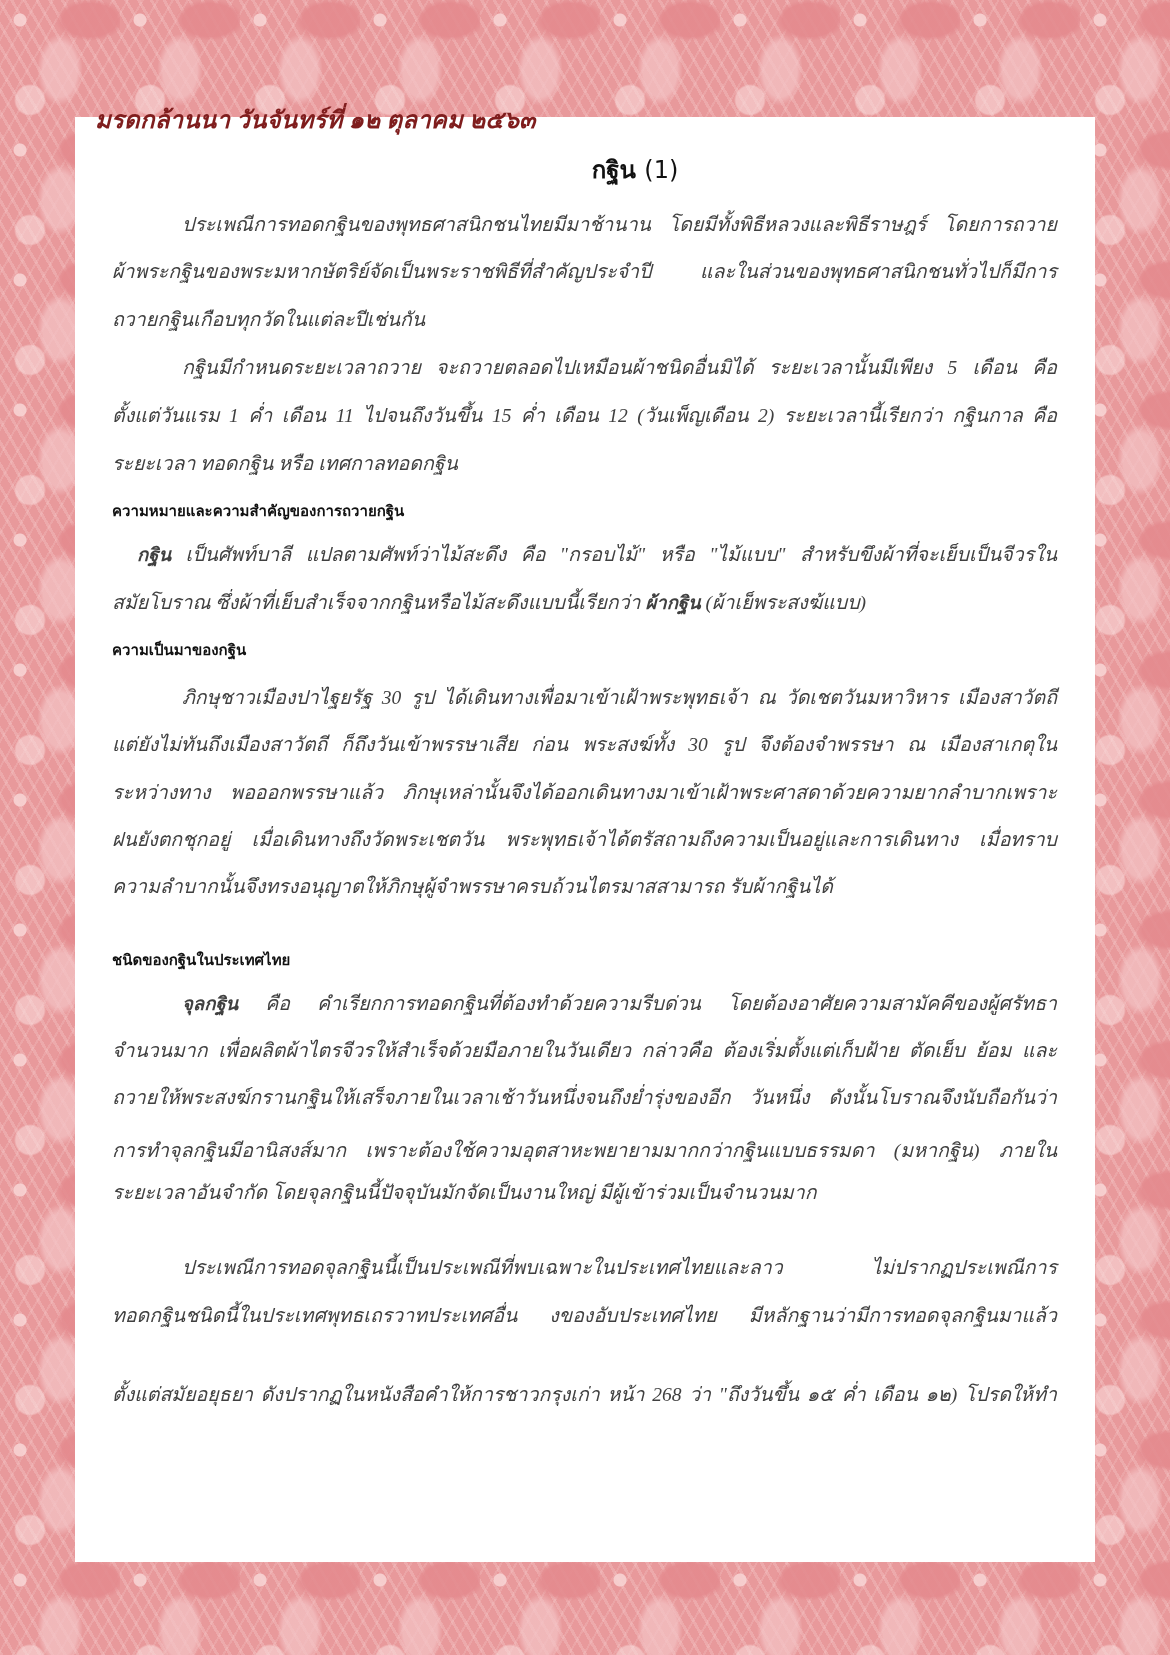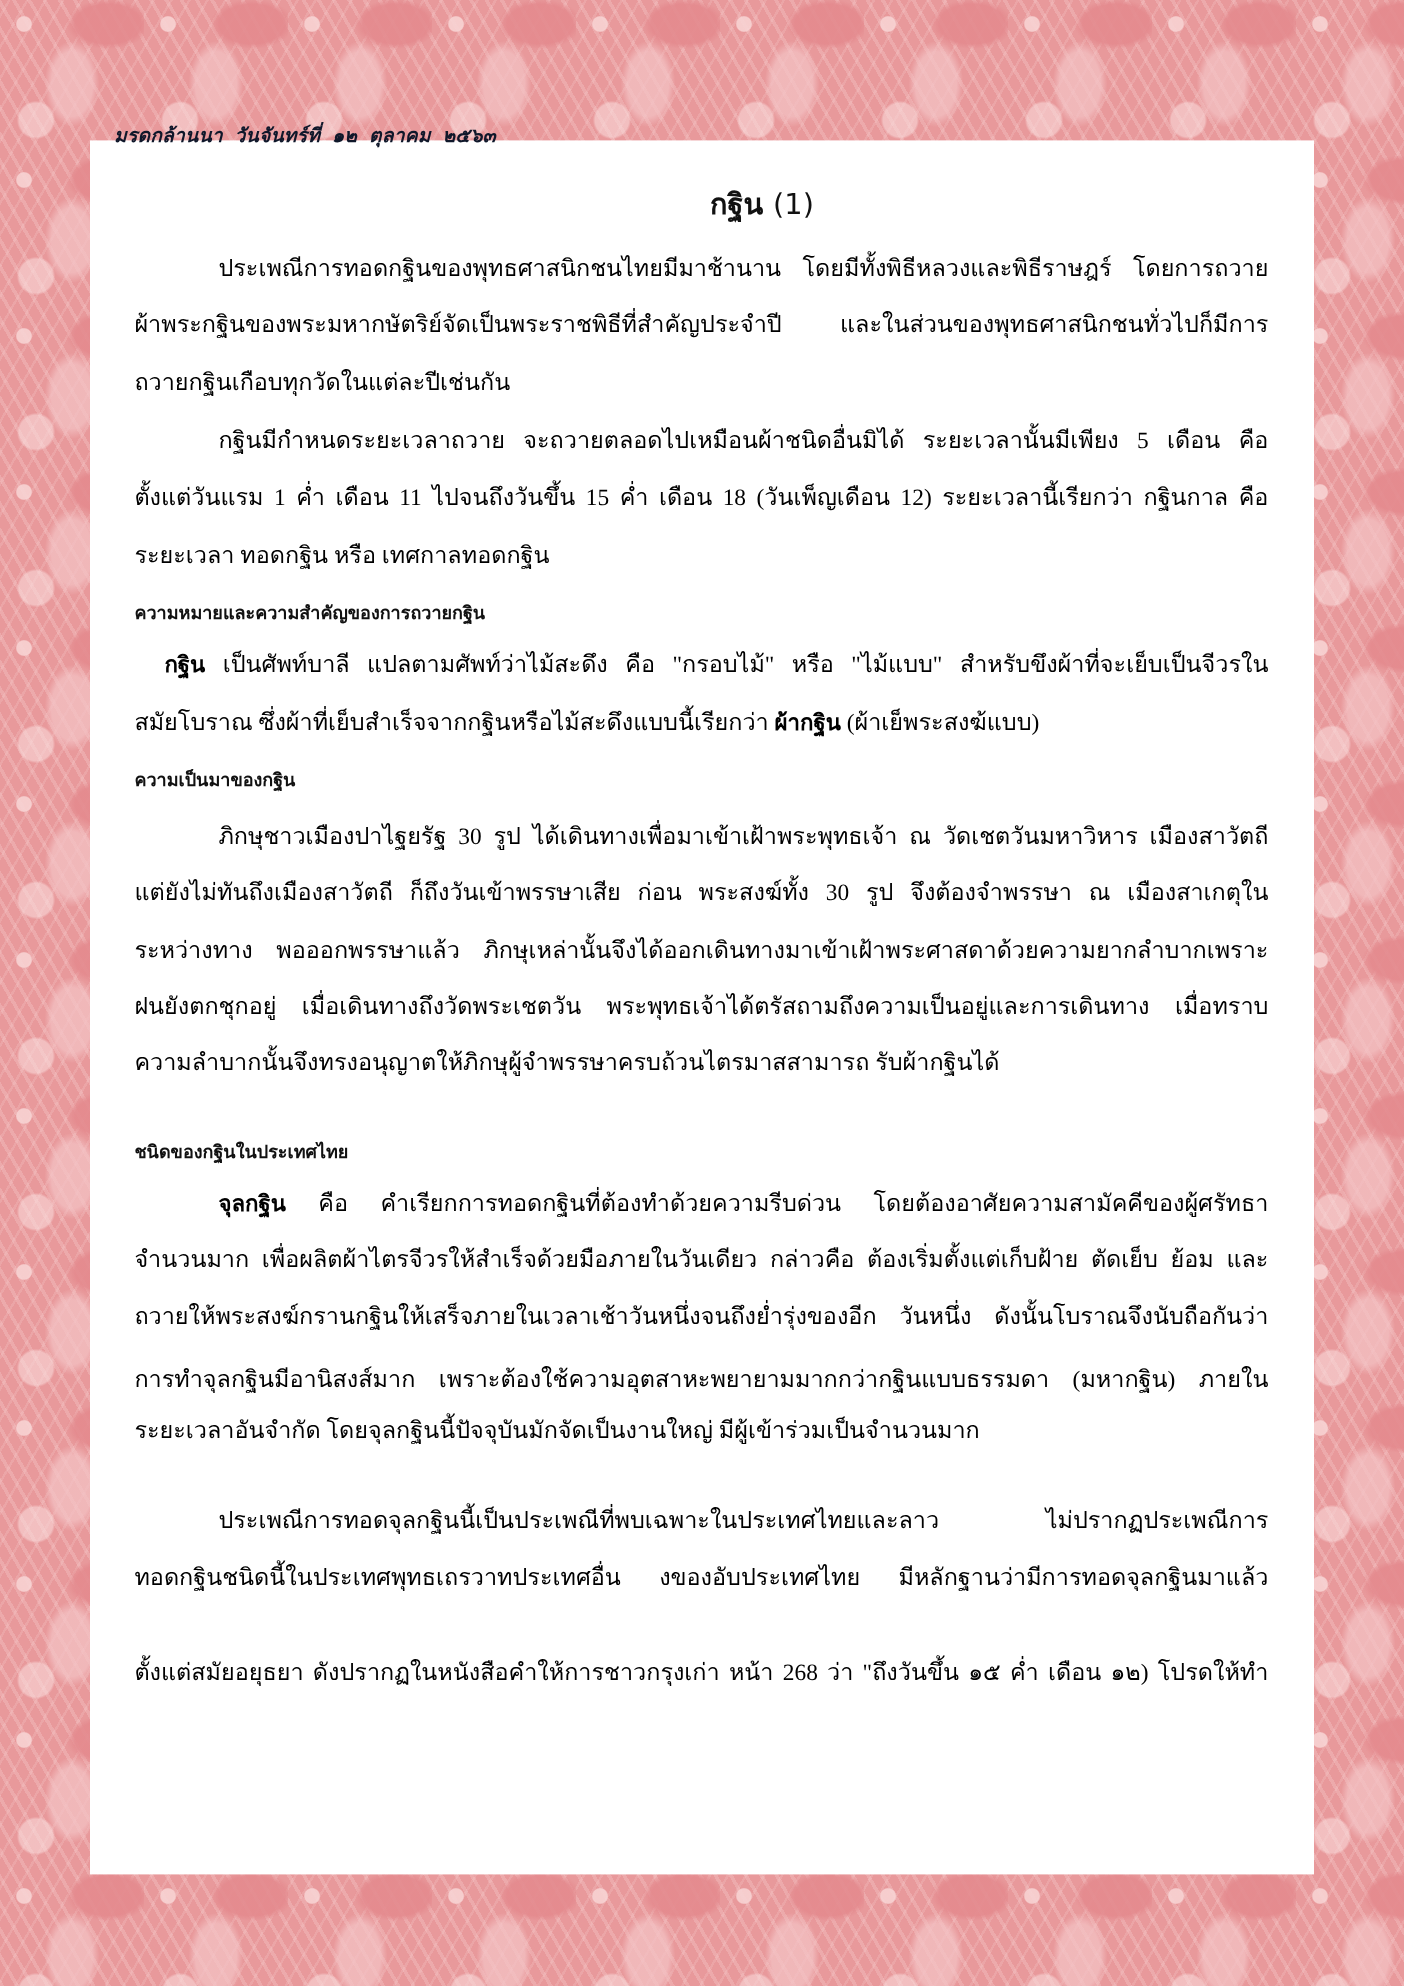--- a/index.html
+++ b/index.html
@@ -25,25 +25,25 @@
     left: 75px;
     top: 117px;
     width: 1020px;
     height: 1445px;
     background: #ffffff;
   }
   .header-line {
     position: absolute;
     left: 95px;
     top: 100px;
-    font-family: Liberation Mono, monospace;
+    font-family: Liberation Serif, serif;
     font-style: italic;
     font-weight: bold;
-    font-size: 16px;
-    color: #0f172a;
+    font-size: 24px;
+    color: #7f1d1d;
     white-space: nowrap;
     z-index: 2;
     letter-spacing: 0.2px;
   }
   .title {
     position: absolute;
     left: 0;
     width: 1270px;
     top: 150px;
     text-align: center;
@@ -54,24 +54,25 @@
     z-index: 2;
   }
   .title .num { font-weight: normal; }
   .line {
     position: absolute;
     left: 112px;
     width: 945px;
     font-size: 19.5px;
     line-height: 30px;
     white-space: nowrap;
-    color: #000000;
+    color: #404040;
     z-index: 2;
     text-align: justify;
     text-align-last: justify;
+    font-style: italic;
   }
   .line.last { text-align-last: left; }
   .line.indent { left: 182px; width: 875px; }
   .line.indent-sm { left: 137px; width: 920px; }
   .heading {
     position: absolute;
     left: 112px;
     font-family: "DejaVu Sans", sans-serif;
     font-weight: bold;
     font-size: 15px;
@@ -92,21 +93,21 @@
 <div class="title">
   <span>กฐิน</span>
   <span class="num">(1)</span>
 </div>
 
 <div class="line indent" style="top:210px">ประเพณีการทอดกฐินของพุทธศาสนิกชนไทยมีมาช้านาน โดยมีทั้งพิธีหลวงและพิธีราษฎร์ โดยการถวาย</div>
 <div class="line" style="top:257px">ผ้าพระกฐินของพระมหากษัตริย์จัดเป็นพระราชพิธีที่สำคัญประจำปี และในส่วนของพุทธศาสนิกชนทั่วไปก็มีการ</div>
 <div class="line last" style="top:305px">ถวายกฐินเกือบทุกวัดในแต่ละปีเช่นกัน</div>
 
 <div class="line indent" style="top:353px">กฐินมีกำหนดระยะเวลาถวาย จะถวายตลอดไปเหมือนผ้าชนิดอื่นมิได้ ระยะเวลานั้นมีเพียง 5 เดือน คือ</div>
-<div class="line" style="top:401px">ตั้งแต่วันแรม 1 ค่ำ เดือน 11 ไปจนถึงวันขึ้น 15 ค่ำ เดือน 18 (วันเพ็ญเดือน 12) ระยะเวลานี้เรียกว่า กฐินกาล คือ</div>
+<div class="line" style="top:401px">ตั้งแต่วันแรม 1 ค่ำ เดือน 11 ไปจนถึงวันขึ้น 15 ค่ำ เดือน 12 (วันเพ็ญเดือน 2) ระยะเวลานี้เรียกว่า กฐินกาล คือ</div>
 <div class="line last" style="top:449px">ระยะเวลา ทอดกฐิน หรือ เทศกาลทอดกฐิน</div>
 
 <div class="heading" style="top:496px">ความหมายและความสำคัญของการถวายกฐิน</div>
 <div class="line indent-sm" style="top:540px">
   <b class="term">กฐิน</b><span> เป็นศัพท์บาลี  แปลตามศัพท์ว่าไม้สะดึง คือ "กรอบไม้" หรือ "ไม้แบบ" สำหรับขึงผ้าที่จะเย็บเป็นจีวรใน</span>
 </div>
 <div class="line last" style="top:588px">
   <span>สมัยโบราณ ซึ่งผ้าที่เย็บสำเร็จจากกฐินหรือไม้สะดึงแบบนี้เรียกว่า </span><b class="term">ผ้ากฐิน</b><span> (ผ้าเย็พระสงฆ้แบบ)</span>
 </div>
 

